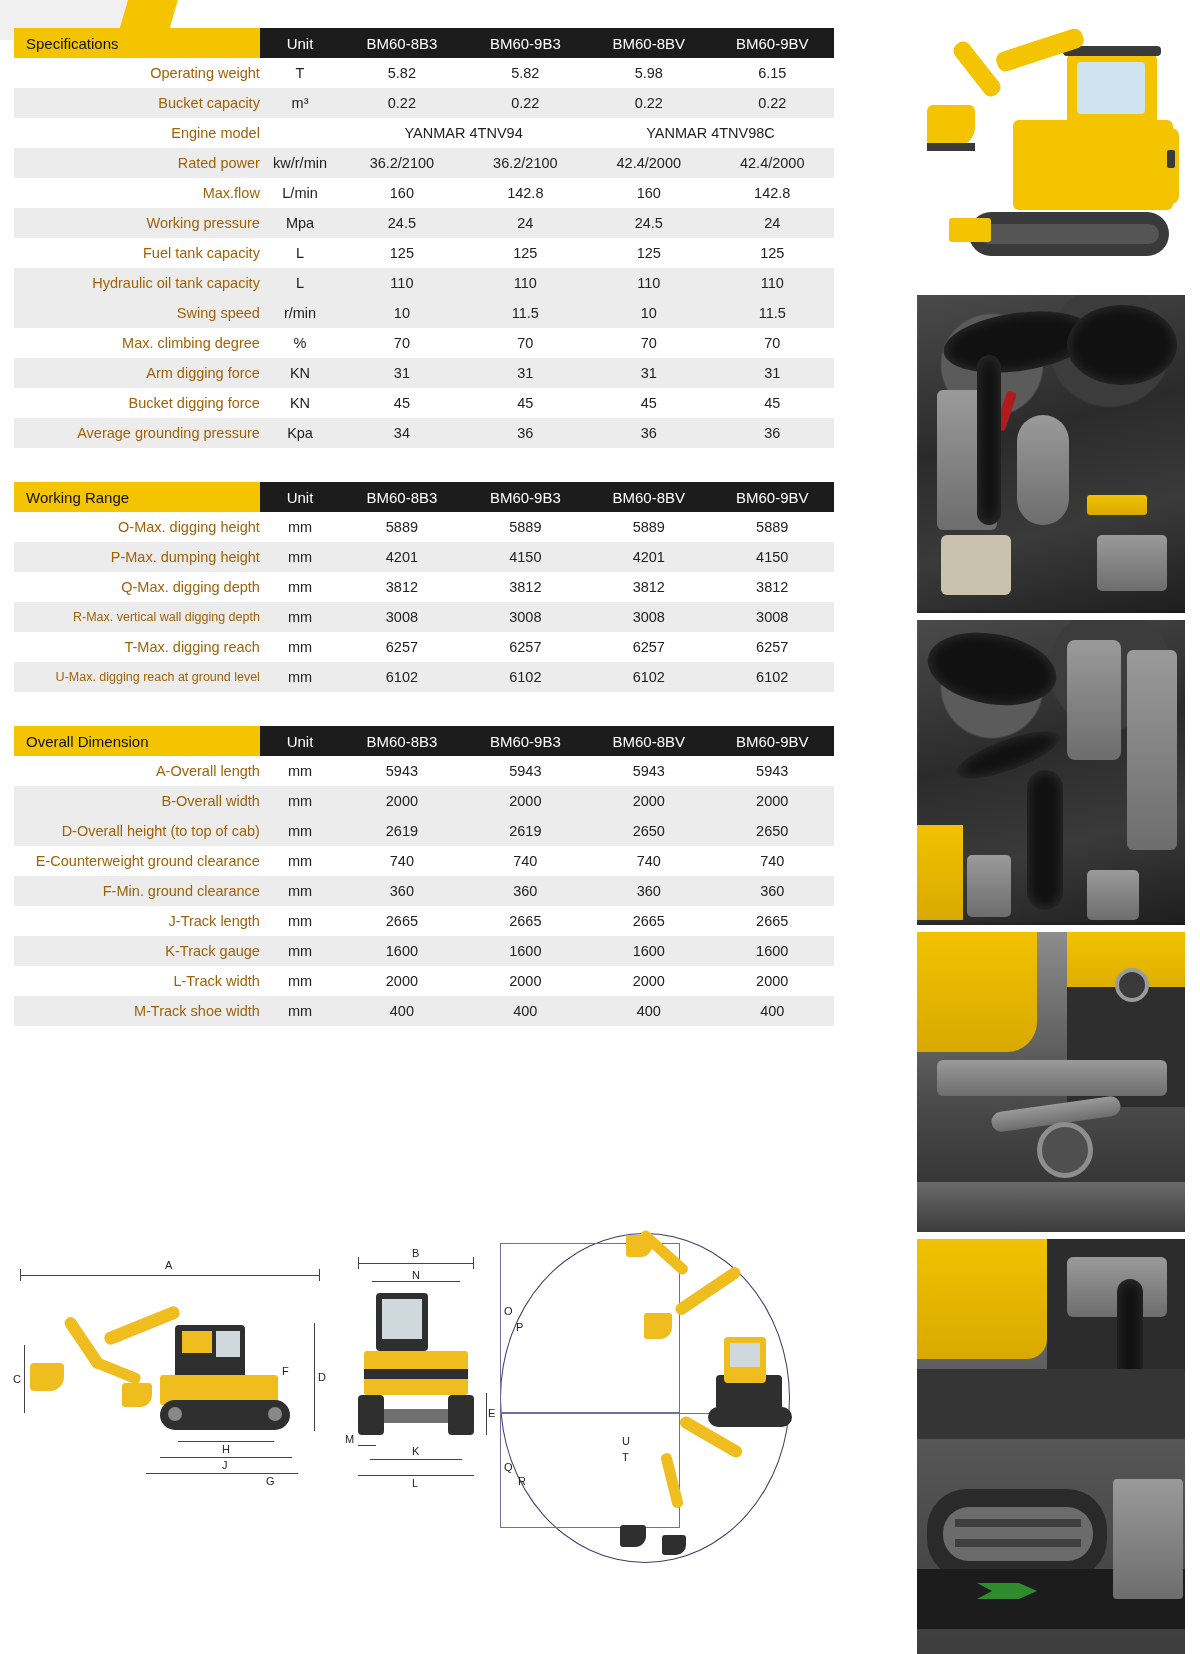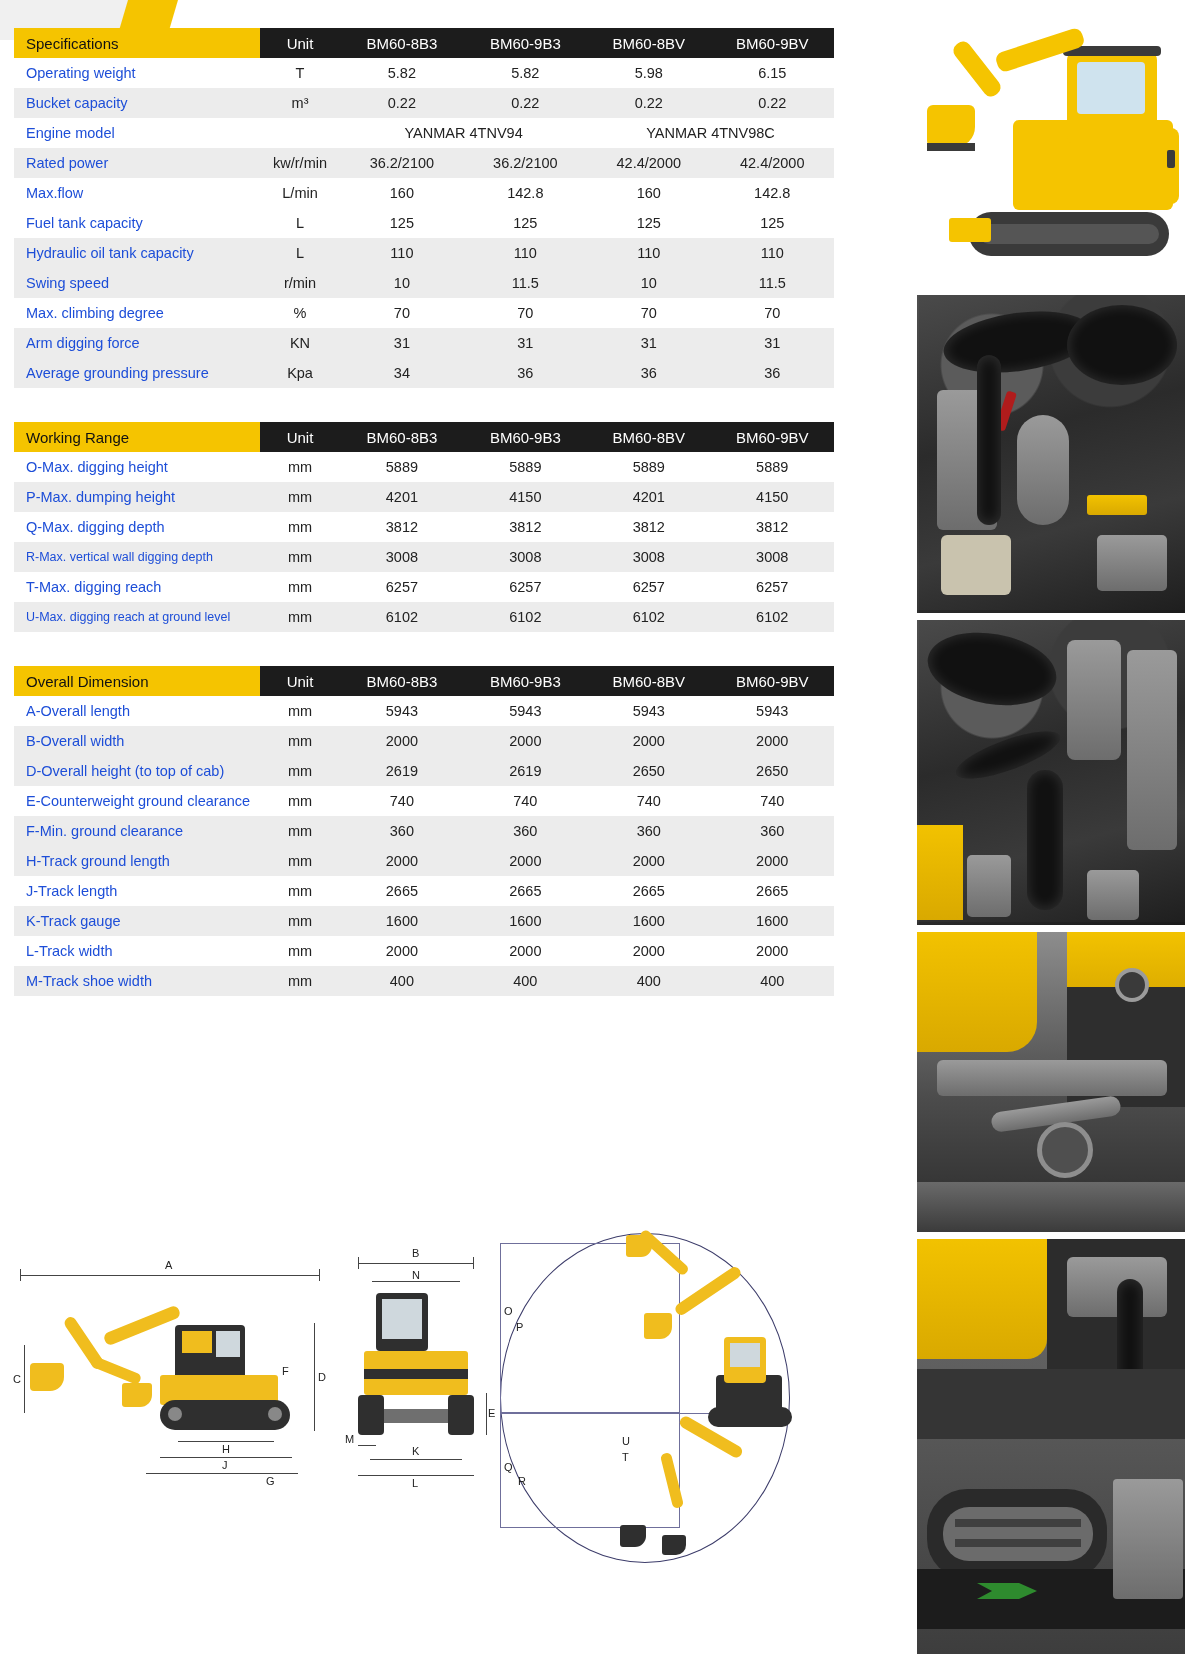--- a/index.html
+++ b/index.html
@@ -62,24 +62,24 @@
   }
   .hdr-dark {
     background: #1c1c1c;
     color: #ffffff;
     font-weight: bold;
     font-size: 15px;
     text-align: center;
     height: 32px;
   }
   td.rowlabel {
-    text-align: left;
+    text-align: right;
     padding-left: 12px !important;
     font-size: 14.5px;
-    color: #1d4ed8;
+    color: #a16207;
   }
   td.rowlabel.small { font-size: 12.5px; }
   td.cell { text-align: center; font-size: 14.5px; color: #222; }
   tr.alt td { background: #ececec; }
   tr.norm td { background: #ffffff; }
 
   col.c-label { width: 245px; }
   col.c-unit  { width: 80px; }
   col.c-val   { width: 123px; }
 
@@ -238,20 +238,28 @@
           <td class="cell">42.4/2000</td>
         </tr>
         <tr class="norm">
           <td class="rowlabel">Max.flow</td>
           <td class="cell">L/min</td>
           <td class="cell">160</td>
           <td class="cell">142.8</td>
           <td class="cell">160</td>
           <td class="cell">142.8</td>
         </tr>
+        <tr class="alt">
+          <td class="rowlabel">Working pressure</td>
+          <td class="cell">Mpa</td>
+          <td class="cell">24.5</td>
+          <td class="cell">24</td>
+          <td class="cell">24.5</td>
+          <td class="cell">24</td>
+        </tr>
         <tr class="norm">
           <td class="rowlabel">Fuel tank capacity</td>
           <td class="cell">L</td>
           <td class="cell">125</td>
           <td class="cell">125</td>
           <td class="cell">125</td>
           <td class="cell">125</td>
         </tr>
         <tr class="alt">
           <td class="rowlabel">Hydraulic oil tank capacity</td>
@@ -277,20 +285,28 @@
           <td class="cell">70</td>
           <td class="cell">70</td>
         </tr>
         <tr class="alt">
           <td class="rowlabel">Arm digging force</td>
           <td class="cell">KN</td>
           <td class="cell">31</td>
           <td class="cell">31</td>
           <td class="cell">31</td>
           <td class="cell">31</td>
+        </tr>
+        <tr class="norm">
+          <td class="rowlabel">Bucket digging force</td>
+          <td class="cell">KN</td>
+          <td class="cell">45</td>
+          <td class="cell">45</td>
+          <td class="cell">45</td>
+          <td class="cell">45</td>
         </tr>
         <tr class="alt">
           <td class="rowlabel">Average grounding pressure</td>
           <td class="cell">Kpa</td>
           <td class="cell">34</td>
           <td class="cell">36</td>
           <td class="cell">36</td>
           <td class="cell">36</td>
         </tr>
       </tbody>
@@ -423,28 +439,20 @@
           <td class="cell">740</td>
           <td class="cell">740</td>
         </tr>
         <tr class="alt">
           <td class="rowlabel">F-Min. ground clearance</td>
           <td class="cell">mm</td>
           <td class="cell">360</td>
           <td class="cell">360</td>
           <td class="cell">360</td>
           <td class="cell">360</td>
-        </tr>
-        <tr class="alt">
-          <td class="rowlabel">H-Track ground length</td>
-          <td class="cell">mm</td>
-          <td class="cell">2000</td>
-          <td class="cell">2000</td>
-          <td class="cell">2000</td>
-          <td class="cell">2000</td>
         </tr>
         <tr class="norm">
           <td class="rowlabel">J-Track length</td>
           <td class="cell">mm</td>
           <td class="cell">2665</td>
           <td class="cell">2665</td>
           <td class="cell">2665</td>
           <td class="cell">2665</td>
         </tr>
         <tr class="alt">

